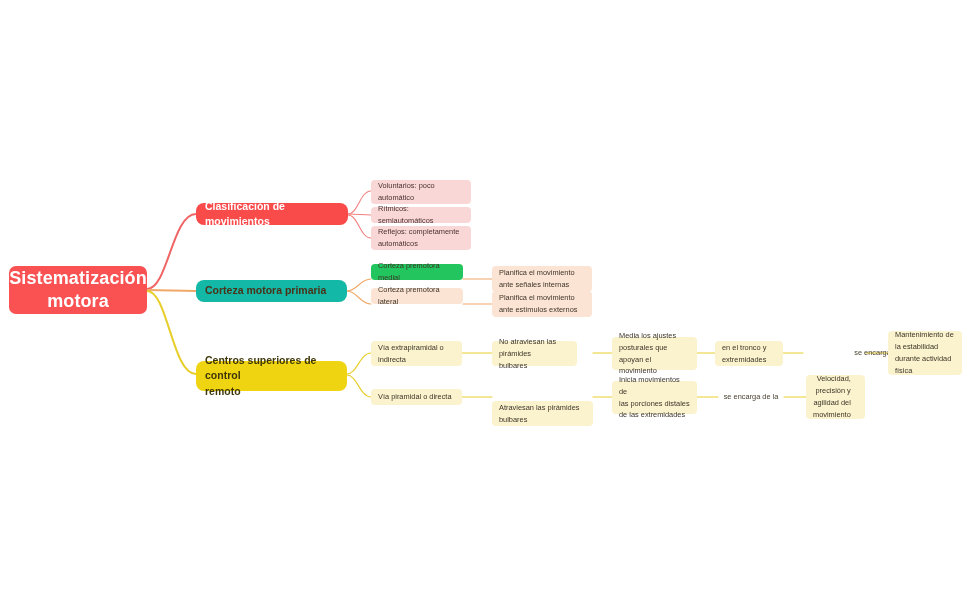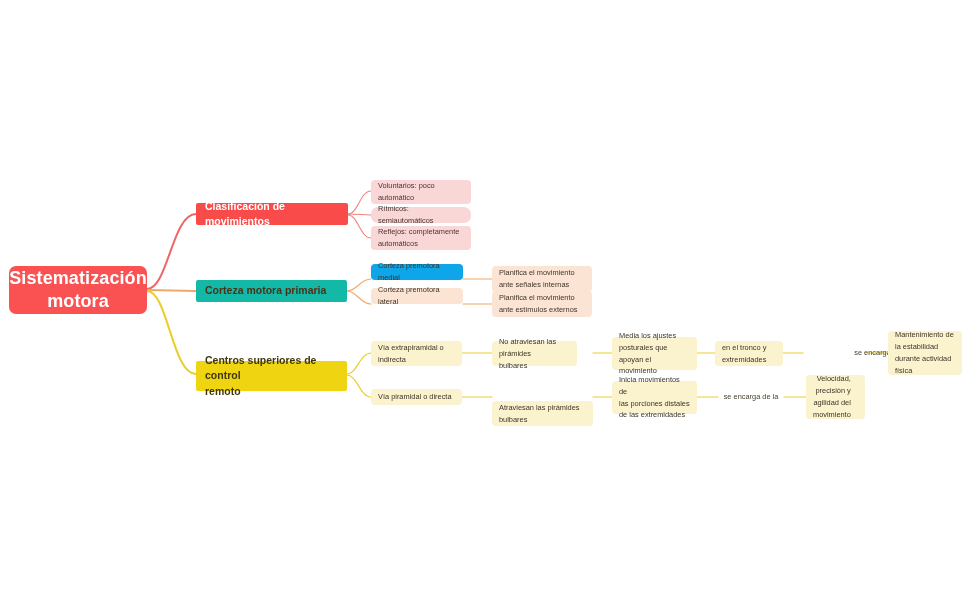--- a/index.html
+++ b/index.html
@@ -44,21 +44,21 @@
     letter-spacing: .1px;
     padding: 6px 8px;
   }
 
   
   .node.branch {
     font-size: 10.5px;
     font-weight: 700;
     line-height: 1.45;
     padding: 6px 9px;
-    border-radius: 2px;
+    border-radius: 8px;
   }
 
   
   .node.leaf {
     font-size: 7.4px;
     font-weight: 400;
     line-height: 1.62;
     padding: 5px 7px;
     border-radius: 4px;
     color: #3d3428;
@@ -117,28 +117,28 @@
   </svg>
 
   <div class="node root" style="left:9px; top:266px; width:138px; height:48px; background:#FA5252;">Sistematización
 motora</div>
 
   <div class="node branch" style="left:196px; top:203px; width:152px; height:22px; background:#FA4B4B; color:#ffffff;">Clasificación de movimientos</div>
 
   <div class="node leaf pink" style="left:371px; top:180px; width:100px; height:24px; background:#FAD7D7;">Voluntarios: poco
 automático</div>
 
-  <div class="node leaf pink" style="left:371px; top:207px; width:100px; height:16px; background:#FAD7D7;border-radius:7px;">Rítmicos: semiautomáticos</div>
+  <div class="node leaf pink" style="left:371px; top:207px; width:100px; height:16px; background:#FAD7D7;">Rítmicos: semiautomáticos</div>
 
   <div class="node leaf pink" style="left:371px; top:226px; width:100px; height:24px; background:#FAD7D7;">Reflejos: completamente
 automáticos</div>
 
   <div class="node branch" style="left:196px; top:280px; width:151px; height:22px; background:#14b8a6; color:#4a3118;">Corteza motora primaria</div>
 
-  <div class="node leaf" style="left:371px; top:264px; width:92px; height:16px; background:#0ea5e9;">Corteza premotora medial</div>
+  <div class="node leaf" style="left:371px; top:264px; width:92px; height:16px; background:#22c55e;">Corteza premotora medial</div>
 
   <div class="node leaf" style="left:371px; top:288px; width:92px; height:16px; background:#FBE4D3;">Corteza premotora lateral</div>
 
   <div class="node leaf" style="left:492px; top:266px; width:100px; height:26px; background:#FBE4D3;">Planifica el movimiento
 ante señales internas</div>
 
   <div class="node leaf" style="left:492px; top:291px; width:100px; height:26px; background:#FBE4D3;">Planifica el movimiento
 ante estímulos externos</div>
 
   <div class="node branch" style="left:196px; top:361px; width:151px; height:30px; background:#EFD411; color:#3f3708;">Centros superiores de control

